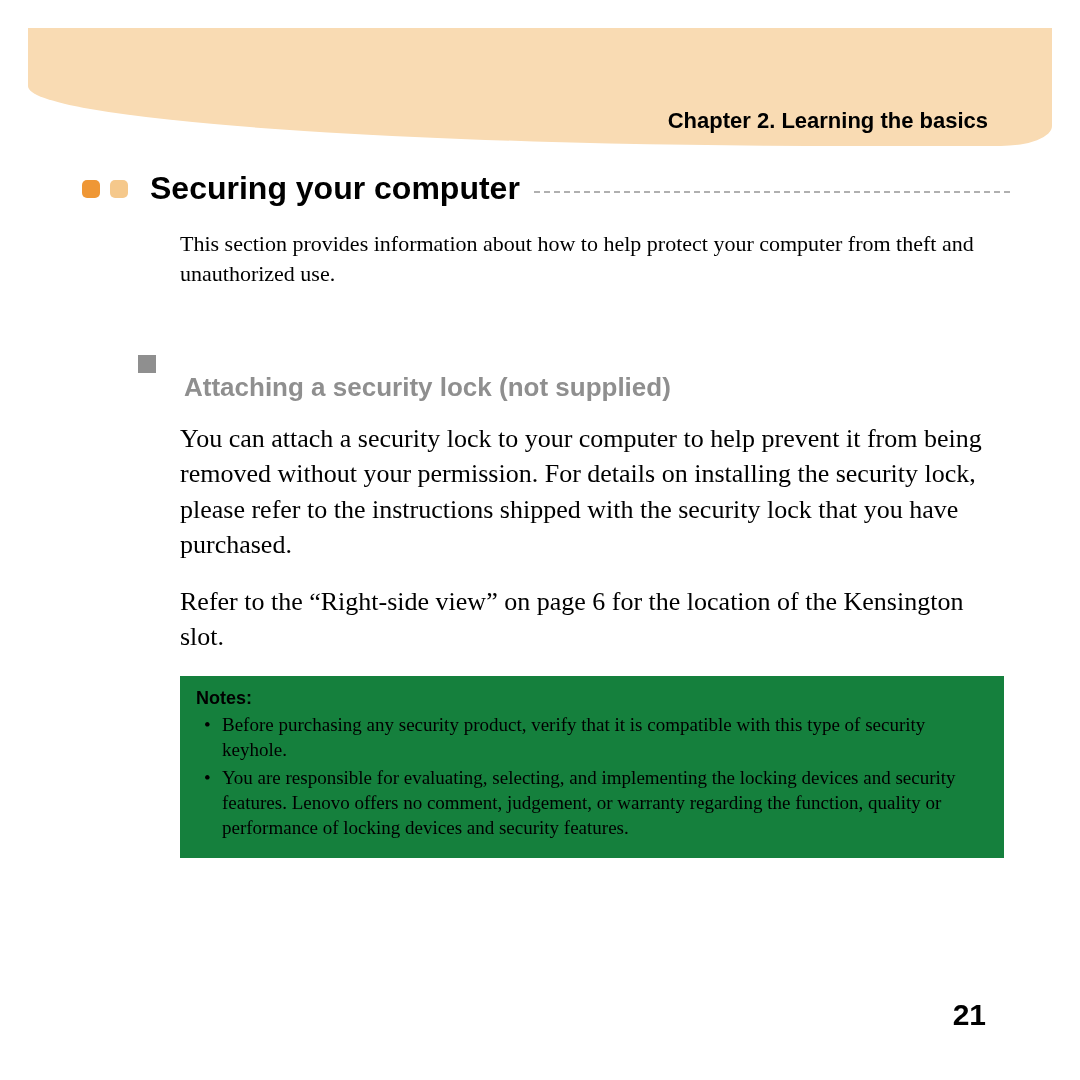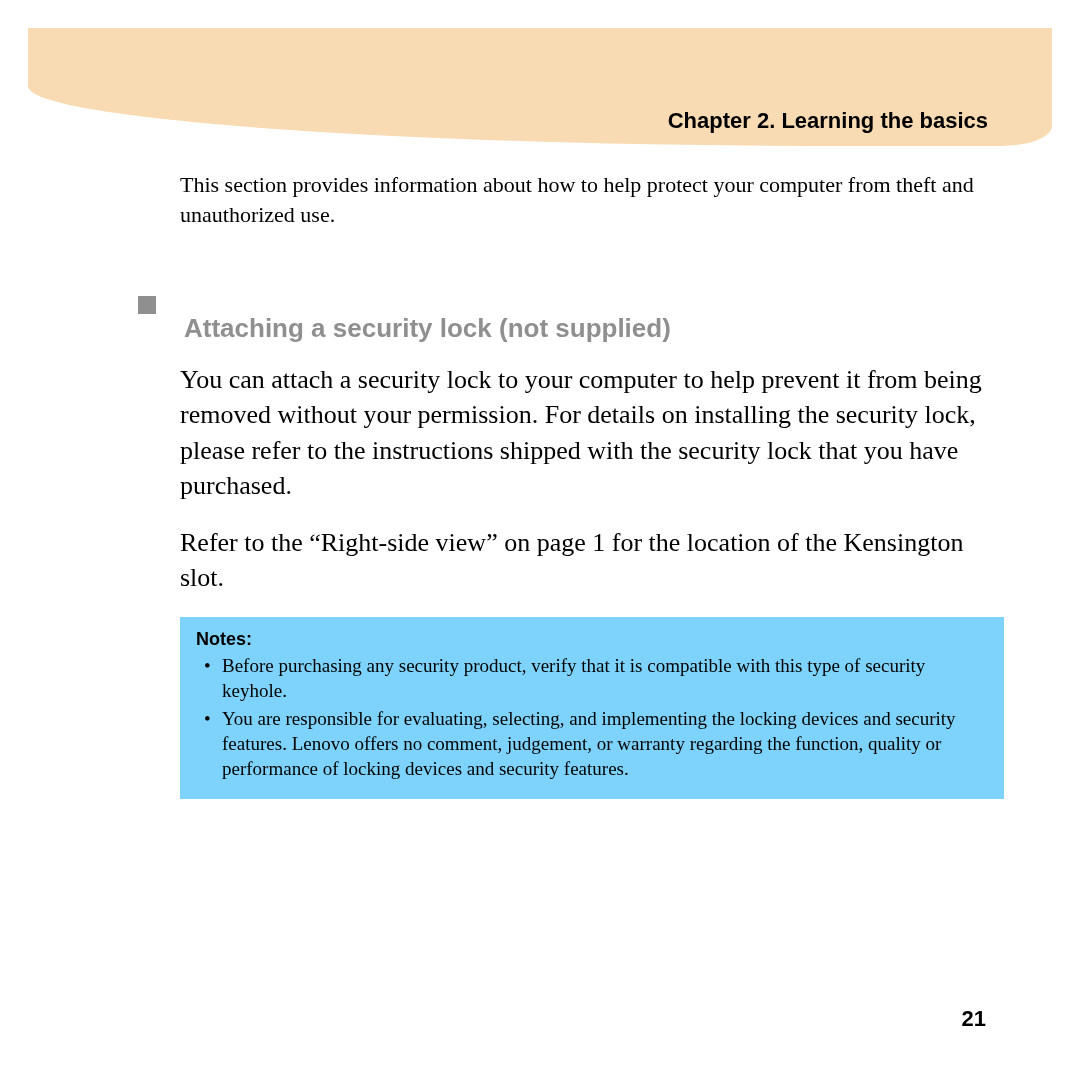--- a/index.html
+++ b/index.html
@@ -22,46 +22,54 @@
   .b1, .b2 { width: 18px; height: 18px; border-radius: 5px; }
   .b1 { background: #ef9735; }
   .b2 { background: #f5c88b; }
   .h1 { font-family: Arial, Helvetica, sans-serif; font-weight: bold; font-size: 32px; color: #000; }
   .h1-dashes { flex: 1; margin-left: 14px; border-bottom: 2px dashed #b0b0b0; height: 0; margin-top: 6px; }
   .intro { font-size: 22px; line-height: 1.35; margin-left: 100px; margin-right: 10px; margin-bottom: 36px; }
   .h2-row { display: flex; align-items: center; margin-bottom: 18px; margin-left: 58px; }
   .sq { width: 18px; height: 18px; background: #8f8f8f; margin-right: 28px; }
   .h2 { font-family: Arial, Helvetica, sans-serif; font-weight: bold; font-size: 26px; color: #8f8f8f; margin-top: 48px; }
   .p { font-size: 26px; line-height: 1.35; margin-left: 100px; margin-right: 10px; margin-bottom: 22px; }
-  .notes-box { background: #7dd3fc; margin-left: 100px; margin-right: 6px; padding: 12px 16px 14px 16px; }
+  .notes-box { background: #15803d; margin-left: 100px; margin-right: 6px; padding: 12px 16px 14px 16px; }
   .notes-label { font-family: Arial, Helvetica, sans-serif; font-weight: bold; font-size: 18px; margin-bottom: 4px; }
   .notes-list { list-style: none; }
   .notes-list li { display: flex; font-size: 19px; line-height: 1.3; margin-bottom: 4px; }
   .notes-list li .dot { width: 26px; flex: 0 0 26px; text-align: left; padding-left: 8px; }
   .notes-list li .txt { flex: 1; }
-  .page-number { position: absolute; right: 74px; bottom: 48px; font-family: Arial, Helvetica, sans-serif; font-weight: bold; font-size: 22px; }
+  .page-number { position: absolute; right: 74px; bottom: 48px; font-family: Arial, Helvetica, sans-serif; font-weight: bold; font-size: 30px; }
 </style>
 </head>
 <body>
 
 <div class="page">
   <div class="banner"></div>
   <div class="chapter-title">Chapter 2. Learning the basics</div>
 
   <div class="content">
+    <div class="h1-row">
+      <div class="bullets">
+        <div class="b1"></div>
+        <div class="b2"></div>
+      </div>
+      <div class="h1">Securing your computer</div>
+      <div class="h1-dashes"></div>
+    </div>
 
     <div class="intro">This section provides information about how to help protect your computer from theft and unauthorized use.</div>
 
     <div class="h2-row">
       <div class="sq"></div>
       <div class="h2">Attaching a security lock (not supplied)</div>
     </div>
 
     <div class="p">You can attach a security lock to your computer to help prevent it from being removed without your permission. For details on installing the security lock, please refer to the instructions shipped with the security lock that you have purchased.</div>
-    <div class="p">Refer to the “Right-side view” on page 1 for the location of the Kensington slot.</div>
+    <div class="p">Refer to the “Right-side view” on page 6 for the location of the Kensington slot.</div>
 
     <div class="notes-box">
       <div class="notes-label">Notes:</div>
       <ul class="notes-list">
         <li>
           <span class="dot">•</span>
           <span class="txt">Before purchasing any security product, verify that it is compatible with this type of security keyhole.</span>
         </li>
         <li>
           <span class="dot">•</span>

